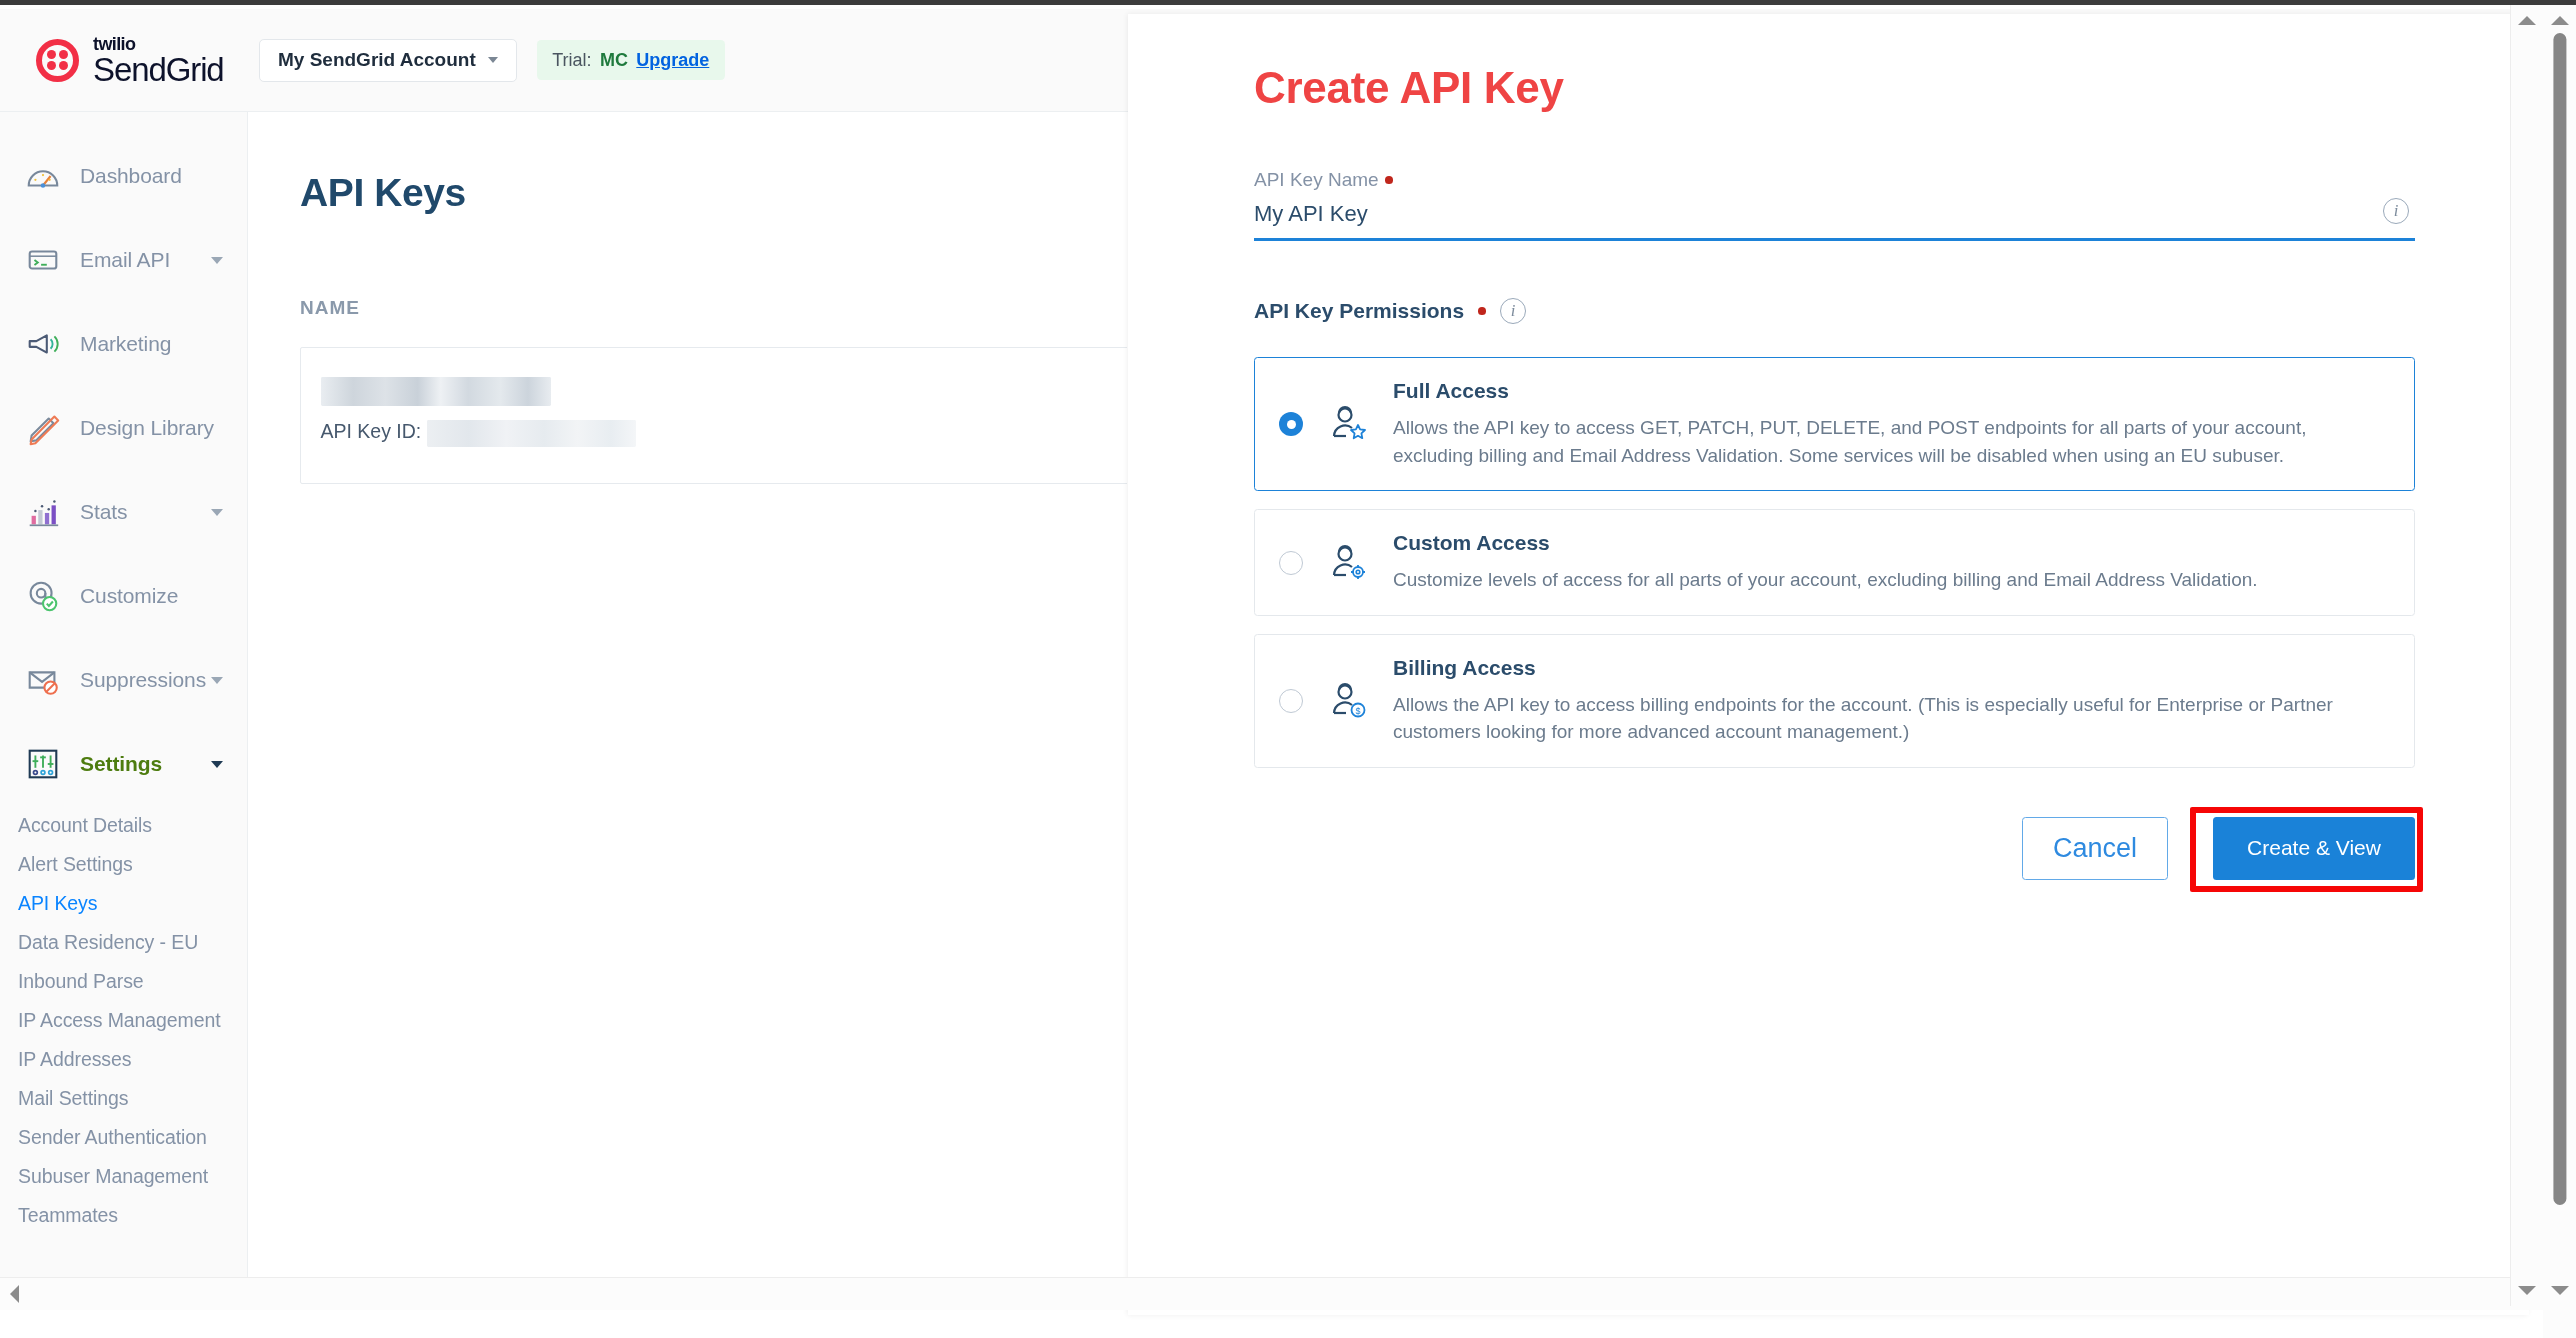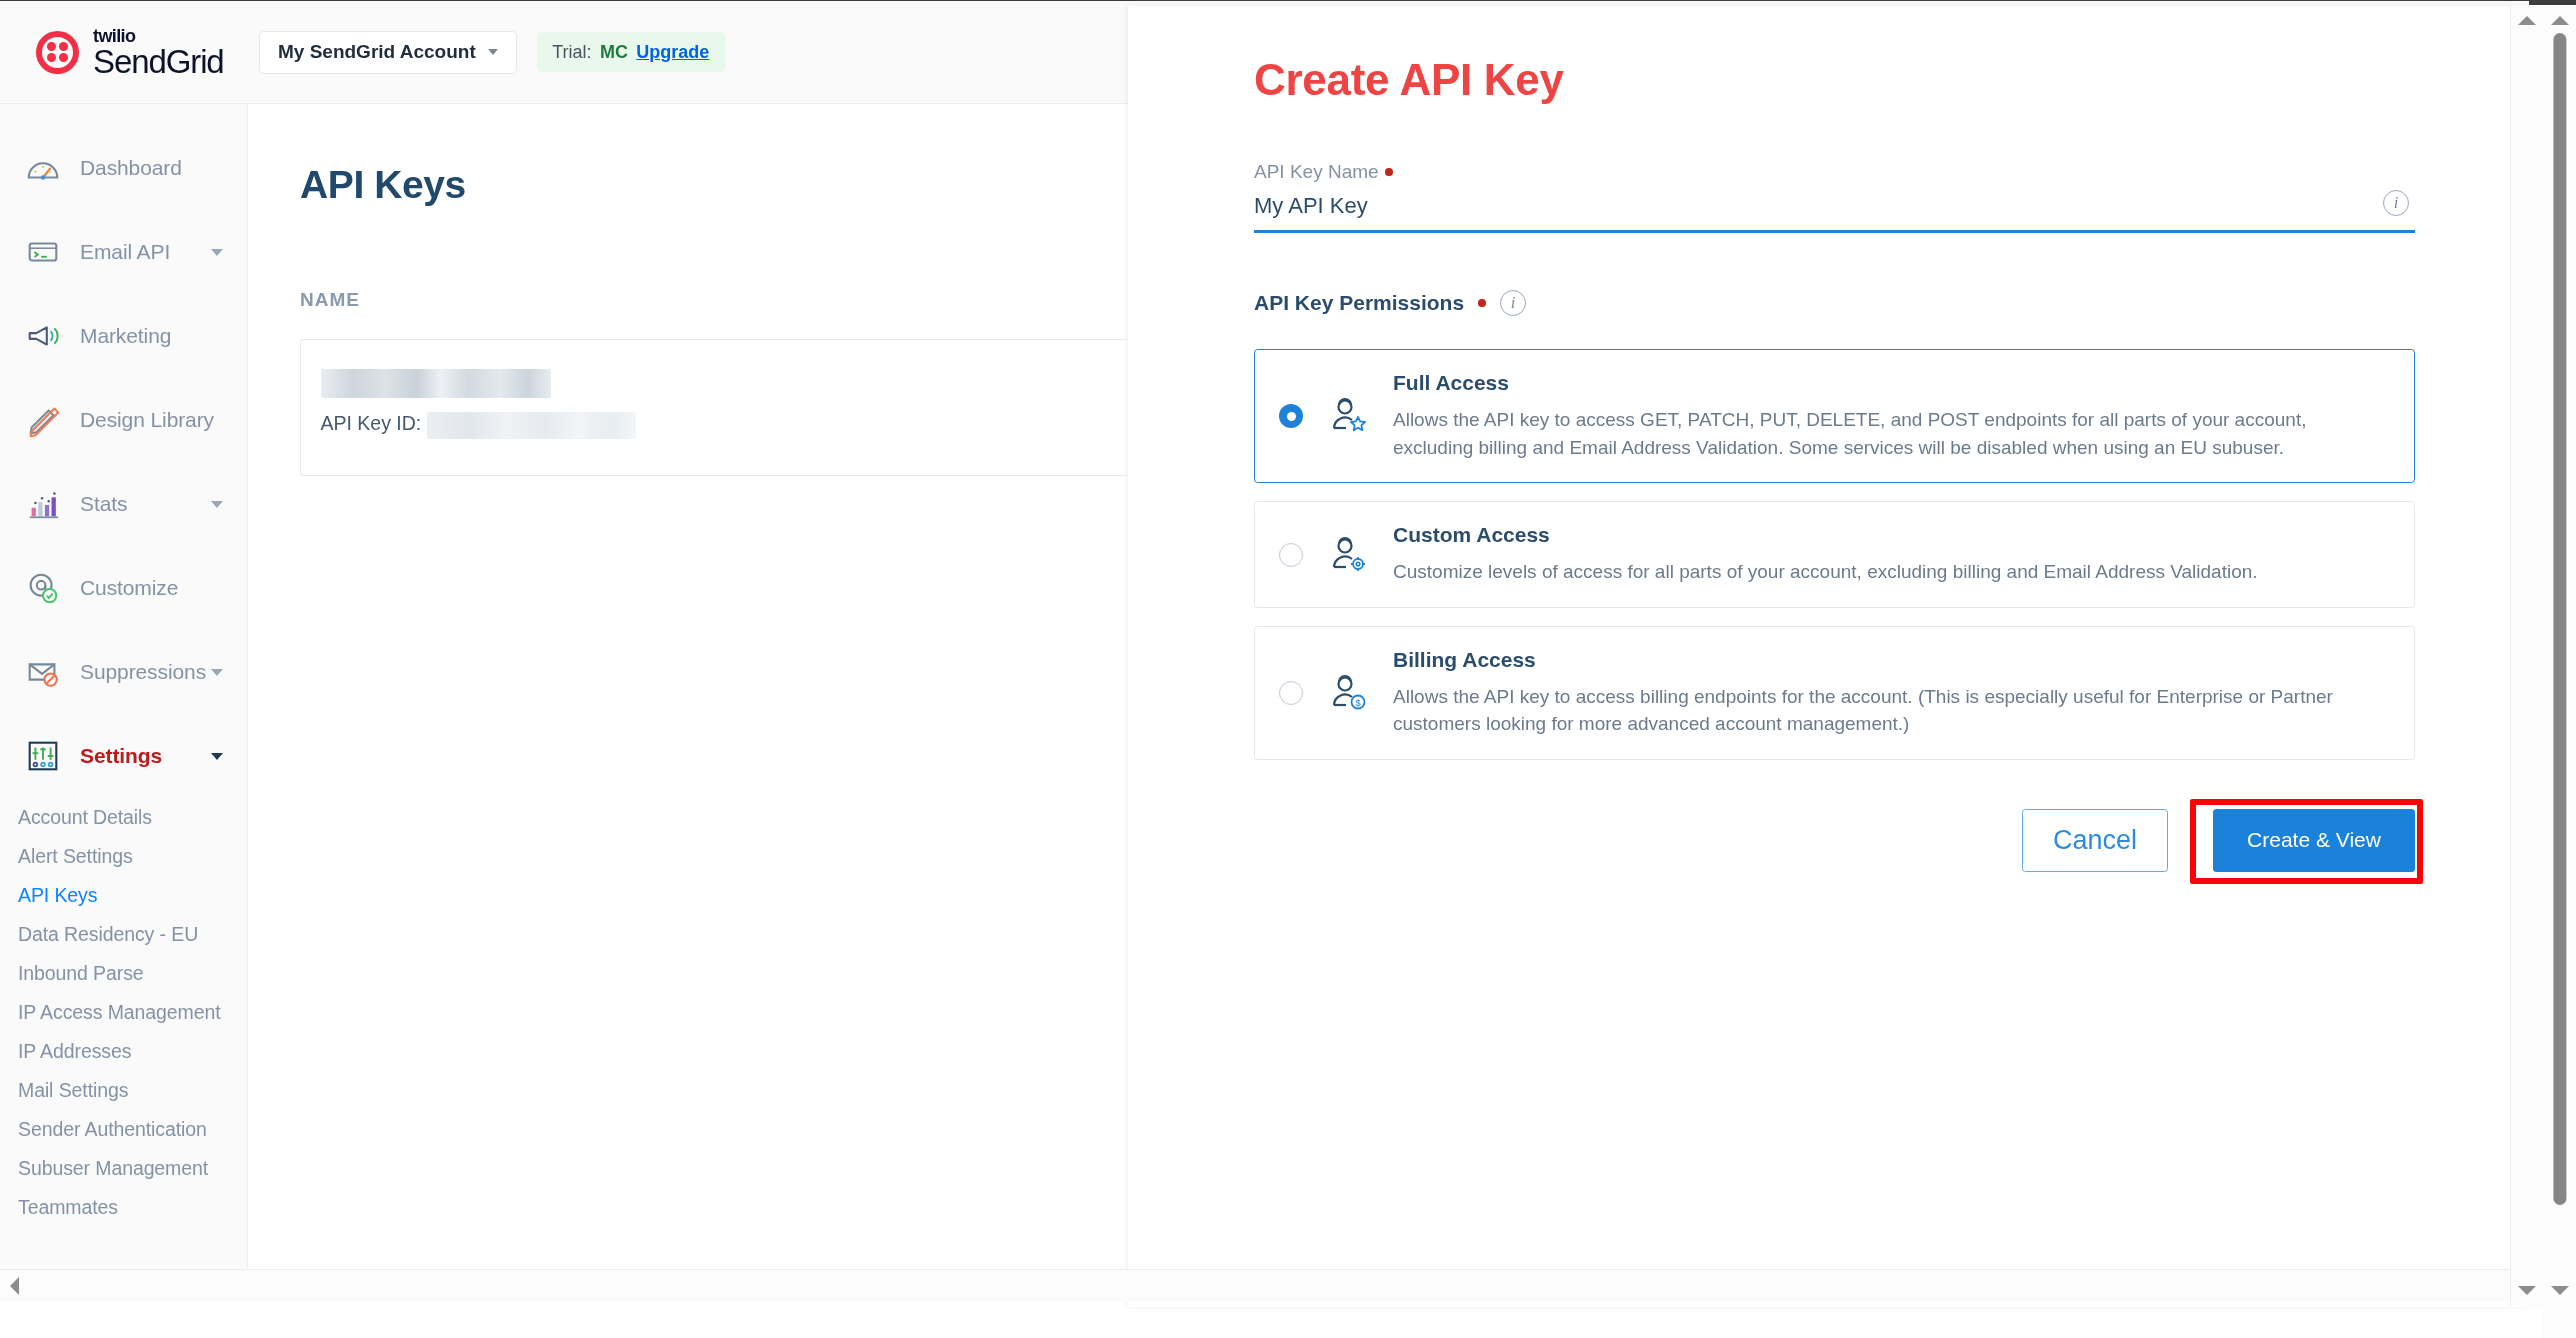--- a/index.html
+++ b/index.html
@@ -12,21 +12,21 @@
 
   
   .chrome-top {
     position: absolute; top: 0; left: 0;
     width: 2576px; height: 4.9px;
     background: #3c3c3c;
   }
 
   
   .app {
-    position: absolute; top: 1px; left: 0;
+    position: absolute; top: 9px; left: 0;
     width: 2529px; height: 1301px;
     background: #ffffff;
   }
 
   
   .header {
     position: absolute; top: 0; left: 0;
     width: 2529px; height: 103px;
     background: #fafafa;
     border-bottom: 0.7px solid #eceff1;
@@ -91,21 +91,21 @@
   .nav-item {
     height: 84px; display: flex; align-items: center;
     padding: 0 24px 0 24px; gap: 18px; cursor: pointer;
     position: relative;
   }
   .nav-icon { width: 38px; height: 38px; flex: none; }
   .nav-label {
     font-size: 21px; color: #8492a6; letter-spacing: -0.1px;
     white-space: nowrap;
   }
-  .nav-item.active .nav-label { color: #b91c1c; font-weight: 600; }
+  .nav-item.active .nav-label { color: #4d7c0f; font-weight: 600; }
   .nav-chev {
     position: absolute; right: 24px;
     width: 0; height: 0; border-left: 6.3px solid transparent;
     border-right: 6.3px solid transparent; border-top: 7px solid #9aa7b5;
   }
   .nav-item.active .nav-chev { border-top-color: #1f3a54; }
 
   .sub-item {
     height: 39px; display: flex; align-items: center;
     padding-left: 18px; font-size: 19.5px; color: #8492a6;

